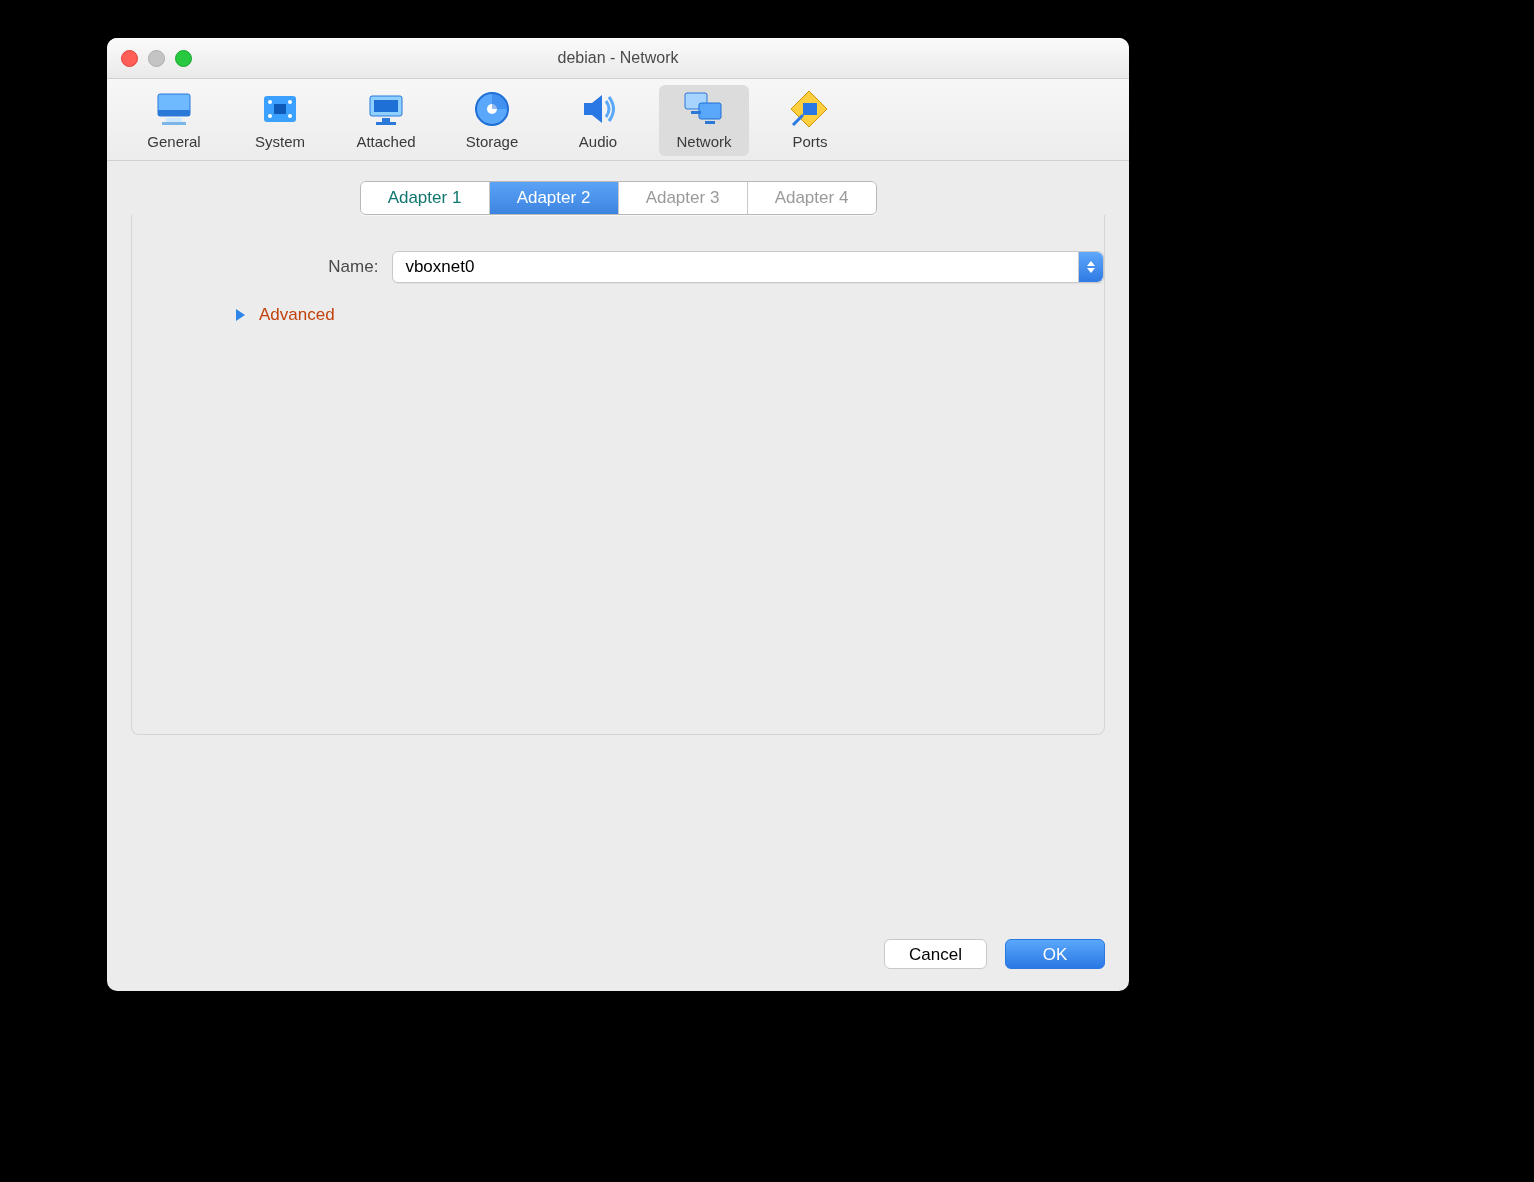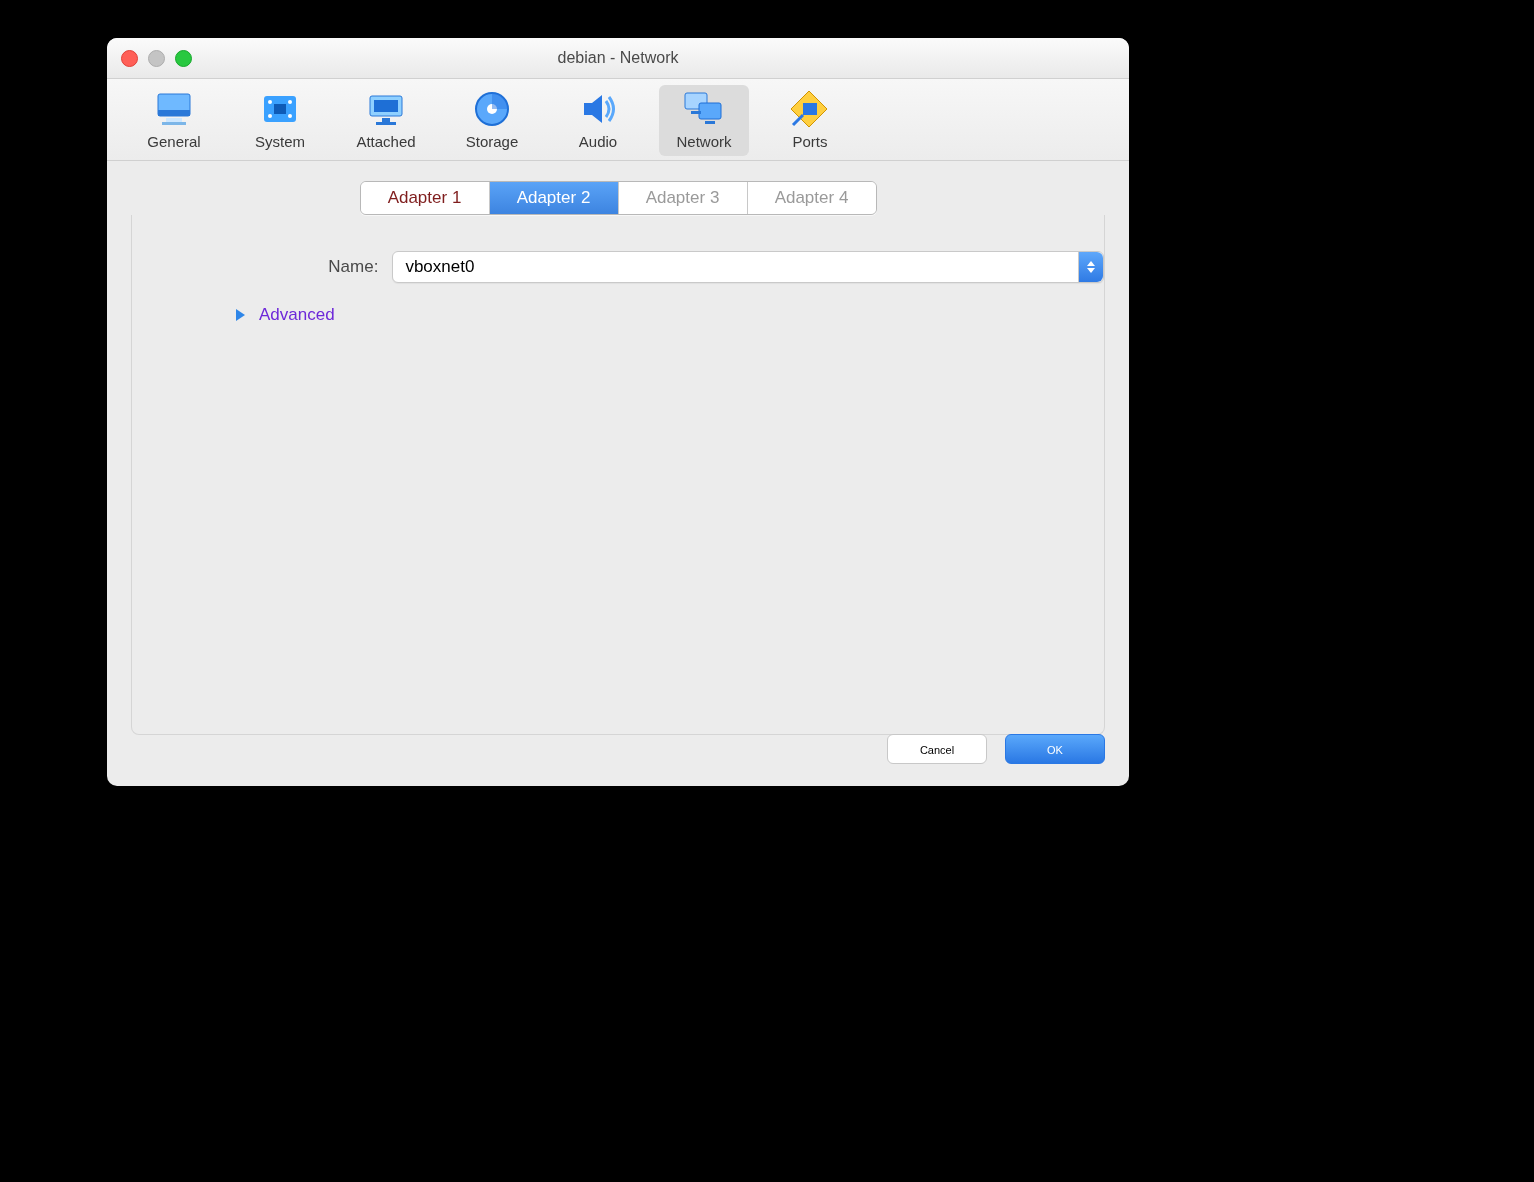--- a/index.html
+++ b/index.html
@@ -10,21 +10,21 @@
     background: #000;
     font-family: -apple-system, "Helvetica Neue", Arial, sans-serif;
     font-size: 17px;
     color: #333;
   }
   .window {
     position: absolute;
     left: 107px;
     top: 38px;
     width: 1022px;
-    height: 748px;
+    height: 953px;
     background: #ececec;
     border-radius: 10px;
     box-shadow: 0 30px 60px rgba(0,0,0,0.5), 0 0 0 1px rgba(0,0,0,0.15);
     overflow: hidden;
   }
   
   .titlebar {
     height: 40px;
     background: linear-gradient(#fbfbfb, #e9e9e9);
     border-bottom: 1px solid #d0d0d0;
@@ -94,21 +94,21 @@
     border-radius:6px;
     overflow:hidden;
     box-shadow: 0 1px 0 rgba(255,255,255,0.6);
   }
   .tabseg .tab {
     width:128px;
     text-align:center;
     line-height:32px;
     font-size:17px;
     background:#fff;
-    color:#7f1d1d;
+    color:#0f766e;
     border-right:1px solid #c8c8c8;
   }
   .tabseg .tab:last-child { border-right:none; }
   .tabseg .tab.active {
     background:linear-gradient(#5aa3f7,#3d84e0);
     color:#fff;
   }
   .tabseg .tab.disabled { color:#9a9a9a; }
   
   .panel {
@@ -190,21 +190,21 @@
   .combo .stepper::before { border-bottom:5px solid #fff; }
   .combo .stepper::after  { border-top:5px solid #fff; }
   .combo.combo-attached { width:218px; }
   .combo.combo-name     { width:672px; }
   .disclosure-row {
     display:flex;
     align-items:center;
     margin-left:104px;
     margin-top:6px;
     font-size:17px;
-    color:#6d28d9;
+    color:#c2410c;
   }
   .disclosure-triangle {
     width:0; height:0;
     border-top:6px solid transparent;
     border-bottom:6px solid transparent;
     border-left:9px solid #2f86e8;
     margin-right:14px;
   }
   
   .footer {
@@ -212,21 +212,21 @@
     right:24px;
     bottom:22px;
     display:flex;
     gap:18px;
   }
   .btn {
     height:30px;
     min-width:100px;
     padding:0 24px;
     border-radius:6px;
-    font-size:11px;
+    font-size:17px;
     line-height:30px;
     text-align:center;
     box-sizing:border-box;
   }
   .btn-default {
     background:#fff;
     border:1px solid #c8c8c8;
     color:#000;
   }
   .btn-primary {

